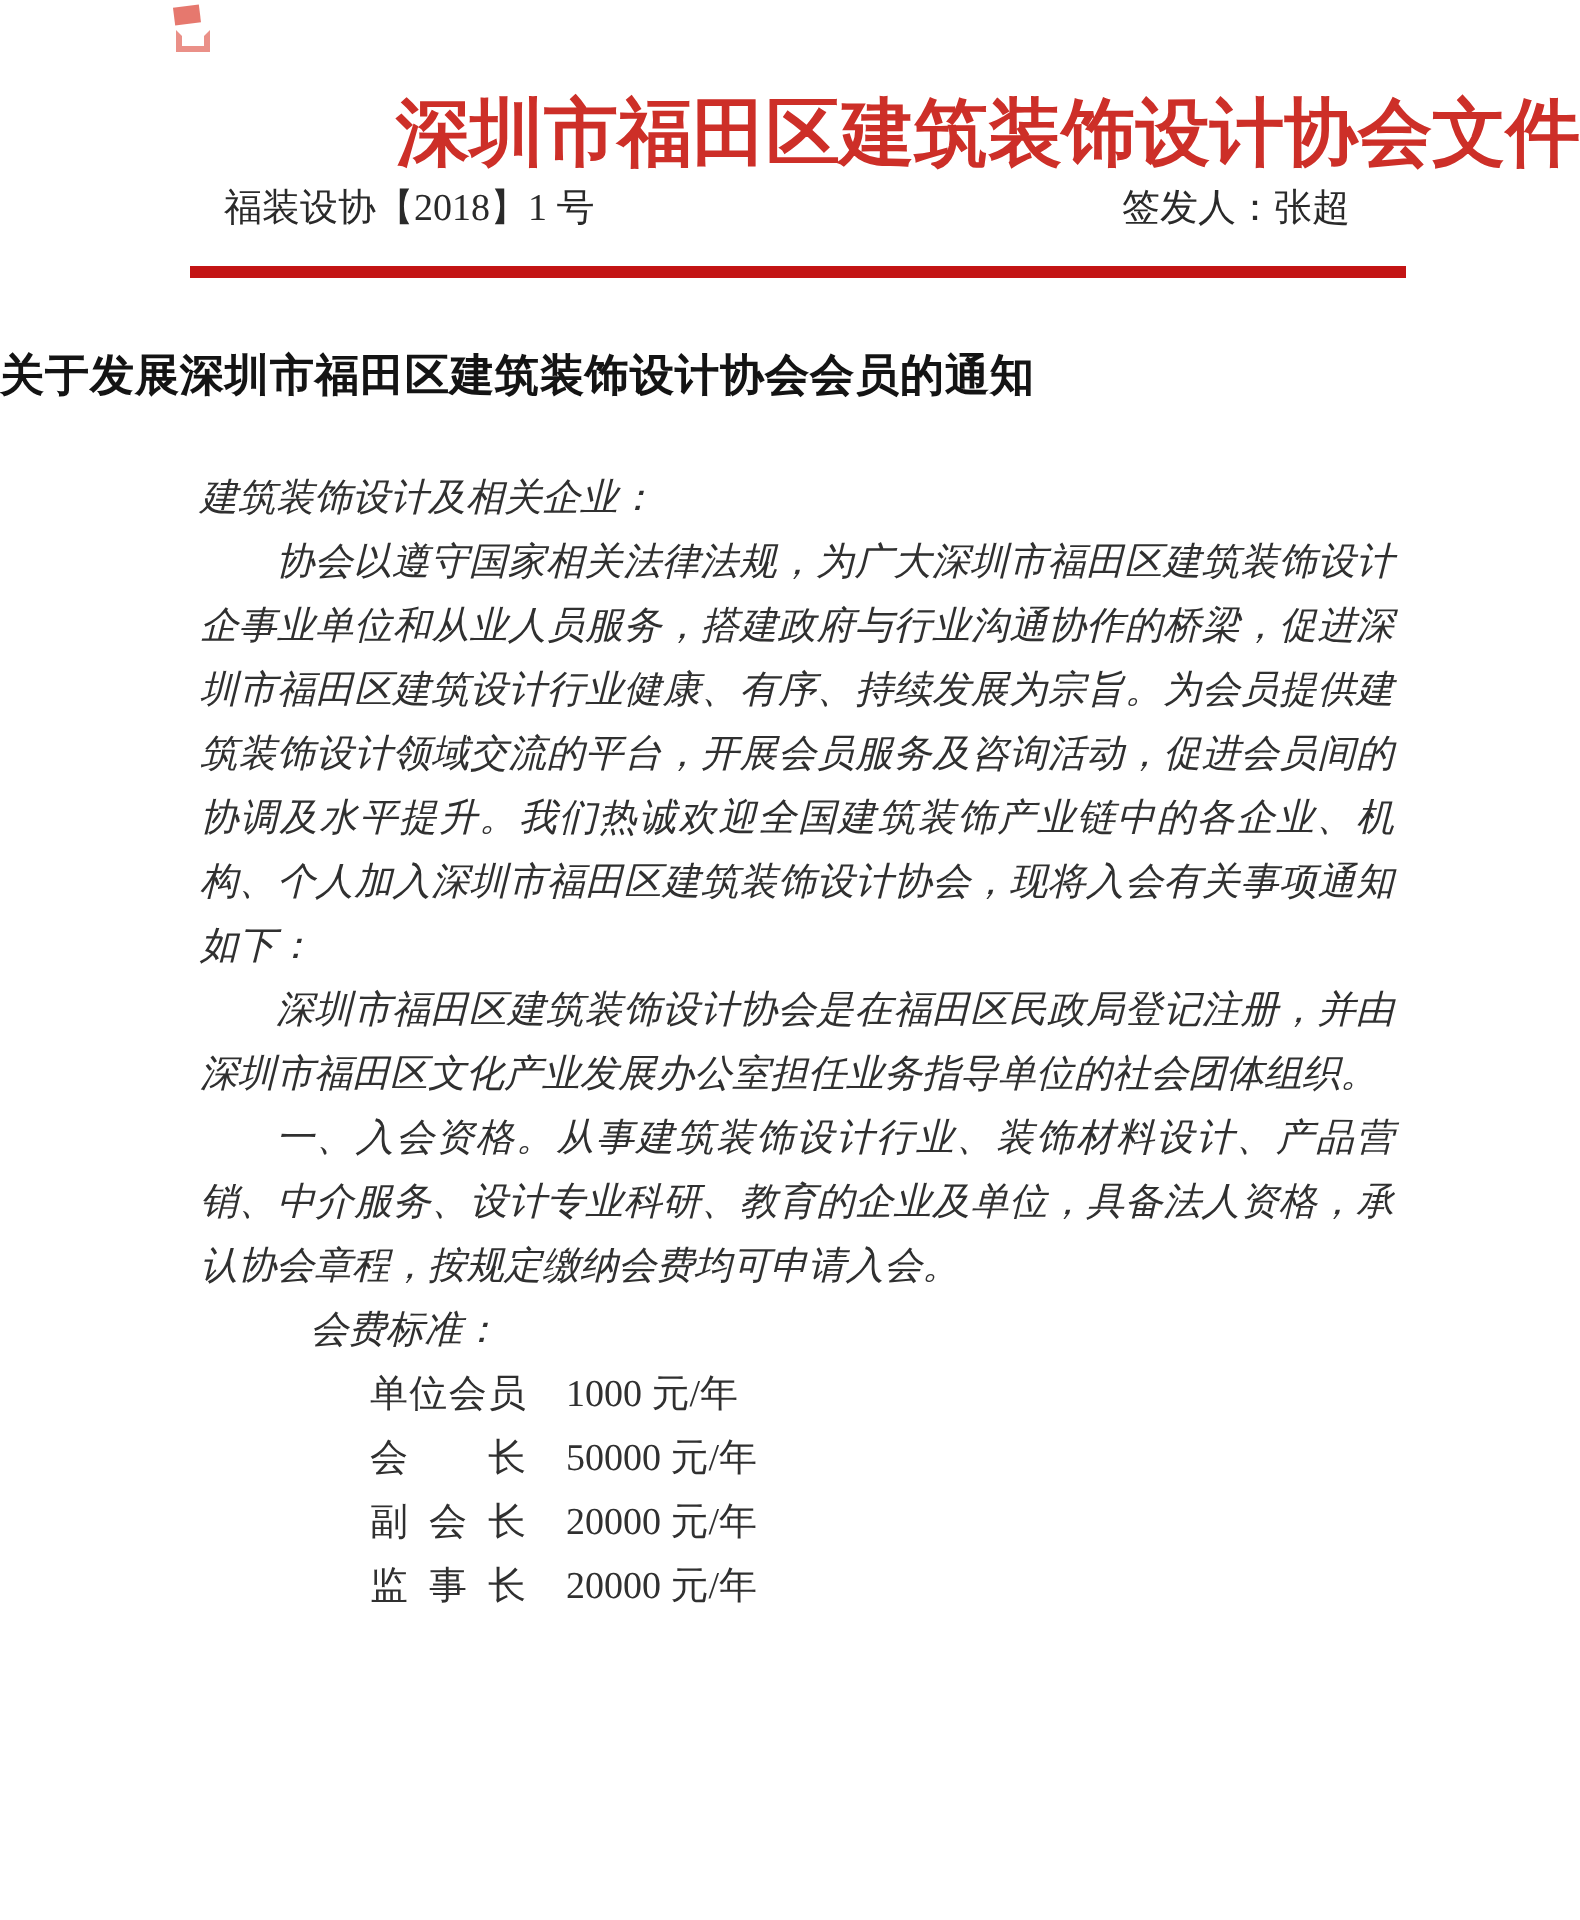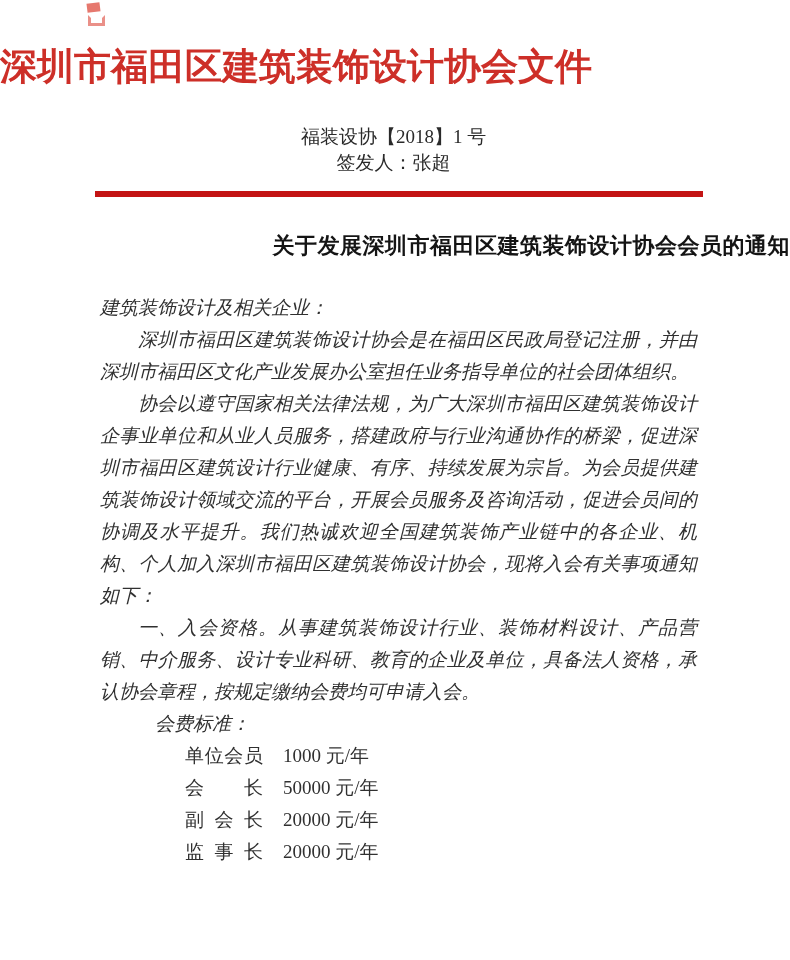--- a/index.html
+++ b/index.html
@@ -11,42 +11,42 @@
     overflow:hidden;
     font-family:"Liberation Serif","DejaVu Serif",serif;
     color:var(--text,#303030);
   }
   
   .seal-frag{position:absolute;pointer-events:none;}
   .seal-frag.f1{left:87px;top:3px;width:13px;height:9px;background:var(--seal-red,#e0564a);transform:rotate(-7deg);opacity:.8;}
   .seal-frag.f2{left:88px;top:15px;width:17px;height:11px;border:3px solid var(--seal-red,#e0564a);border-top-color:transparent;box-sizing:border-box;opacity:.65;}
   .doc-title{
     margin:0;padding-top:42px;
-    text-align:left;
+    text-align:right;
     font-family:"Liberation Sans","DejaVu Sans",sans-serif;
     font-weight:bold;
     font-size:37px;line-height:50px;
     color:var(--title-red,#cd2f28);
     letter-spacing:0px;
     white-space:nowrap;
   }
   .meta-row{
-    margin-top:32px;
+    margin-top:0;
     padding:0 115px 0 112px;
-    display:flex;justify-content:space-between;align-items:center;
-    font-size:19px;line-height:26px;color:#2a2a2a;flex-direction:column;
+    display:flex;justify-content:space-between;align-items:flex-end;
+    font-size:19px;line-height:26px;color:#2a2a2a;
   }
   .red-rule{
     margin:15px 87px 0 95px;
     height:6px;
     background:var(--rule-red,#c31414);
   }
   .notice-heading{
     margin:34px 0 0 0;
-    text-align:right;
+    text-align:left;
     font-size:22px;line-height:30px;
     font-weight:bold;color:#141414;
     letter-spacing:.5px;
   }
   .body{
     margin:31px 93px 0 100px;
     font-size:19px;line-height:32px;
     text-align:justify;
   }
   .body p{margin:0;padding:0;font-style:italic;}
@@ -76,22 +76,22 @@
   </div>
 
   <div class="red-rule"></div>
 
   <h2 class="notice-heading">关于发展深圳市福田区建筑装饰设计协会会员的通知</h2>
 
   <div class="body">
     <p class="salutation">建筑装饰设计及相关企业：</p>
 
     <div>
+        <p class="para">协会以遵守国家相关法律法规，为广大深圳市福田区建筑装饰设计企事业单位和从业人员服务，搭建政府与行业沟通协作的桥梁，促进深圳市福田区建筑设计行业健康、有序、持续发展为宗旨。为会员提供建筑装饰设计领域交流的平台，开展会员服务及咨询活动，促进会员间的协调及水平提升。我们热诚欢迎全国建筑装饰产业链中的各企业、机构、个人加入深圳市福田区建筑装饰设计协会，现将入会有关事项通知如下：</p>
         <p class="para">深圳市福田区建筑装饰设计协会是在福田区民政局登记注册，并由深圳市福田区文化产业发展办公室担任业务指导单位的社会团体组织。</p>
-        <p class="para">协会以遵守国家相关法律法规，为广大深圳市福田区建筑装饰设计企事业单位和从业人员服务，搭建政府与行业沟通协作的桥梁，促进深圳市福田区建筑设计行业健康、有序、持续发展为宗旨。为会员提供建筑装饰设计领域交流的平台，开展会员服务及咨询活动，促进会员间的协调及水平提升。我们热诚欢迎全国建筑装饰产业链中的各企业、机构、个人加入深圳市福田区建筑装饰设计协会，现将入会有关事项通知如下：</p>
         <p class="para">一、入会资格。从事建筑装饰设计行业、装饰材料设计、产品营销、中介服务、设计专业科研、教育的企业及单位，具备法人资格，承认协会章程，按规定缴纳会费均可申请入会。</p>
       </div>
 
     <p class="fee-header">会费标准：</p>
 
     <div>
         <div class="fee-row"><span class="fee-role">单位会员</span><span class="fee-amount">1000 元/年</span></div>
         <div class="fee-row"><span class="fee-role">会长</span><span class="fee-amount">50000 元/年</span></div>
         <div class="fee-row"><span class="fee-role">副会长</span><span class="fee-amount">20000 元/年</span></div>
         <div class="fee-row"><span class="fee-role">监事长</span><span class="fee-amount">20000 元/年</span></div>

